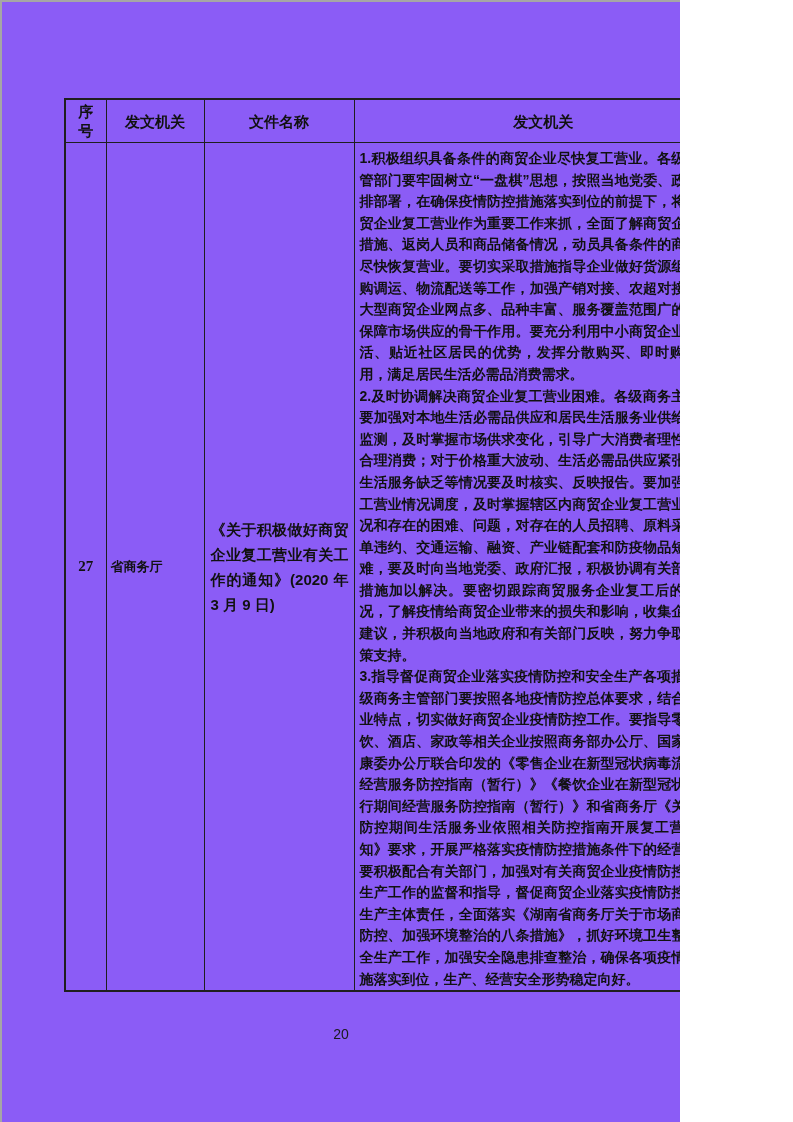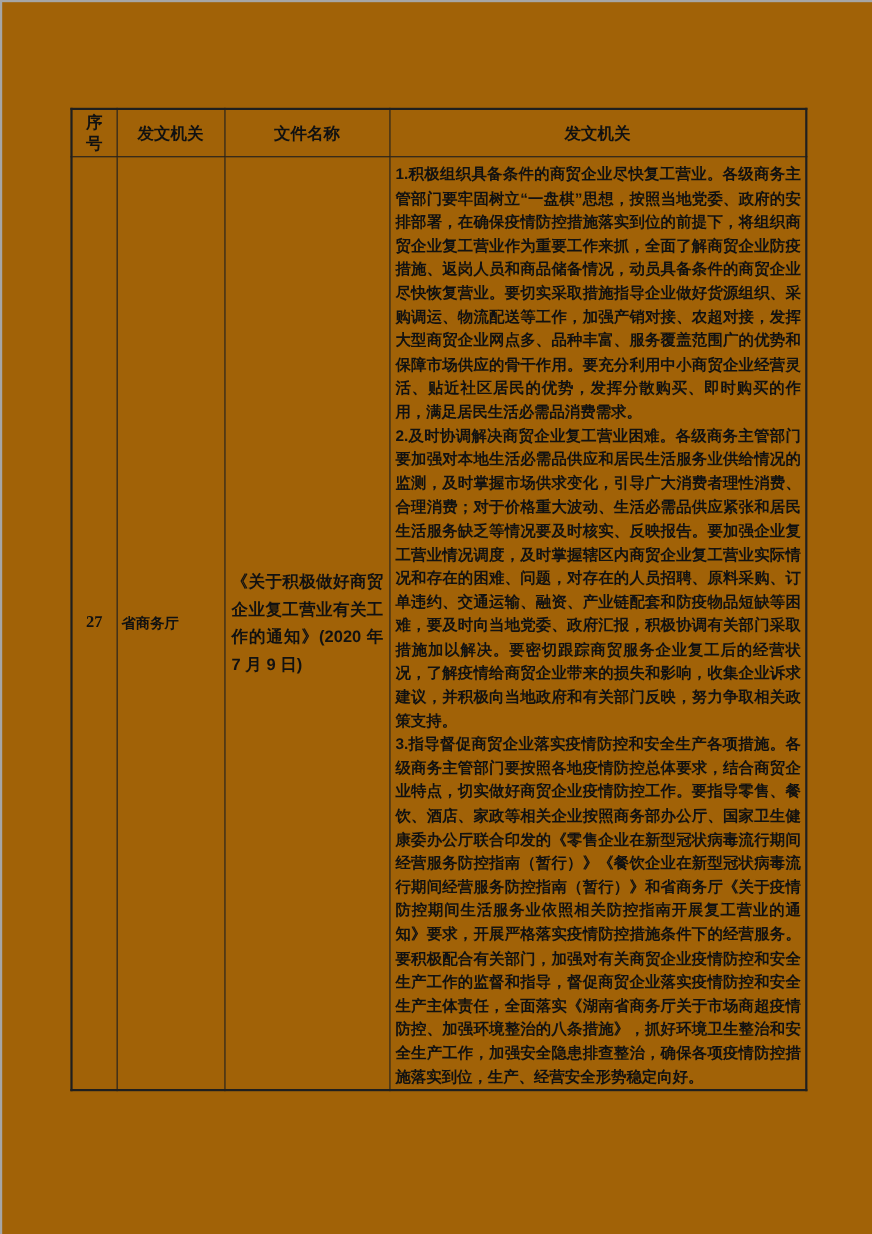--- a/index.html
+++ b/index.html
@@ -2,23 +2,23 @@
 <html><head>
 <meta charset="utf-8">
 <style>
   html, body {
     margin: 0;
     padding: 0;
     background: #ffffff;
   }
   .page {
     position: relative;
-    width: 793px;
+    width: 680px;
     height: 1122px;
-    background: #a16207;
+    background: #8b5cf6;
     box-sizing: border-box;
     border-top: 2px solid #a6a6a6;
     border-left: 2px solid #a6a6a6;
     overflow: hidden;
     font-family: "Liberation Sans", "DejaVu Sans", sans-serif;
     color: #111111;
   }
   table.doc-table {
     position: absolute;
     left: 62px;
@@ -114,24 +114,25 @@
         </th>
         <th>发文机关</th>
         <th>文件名称</th>
         <th>发文机关</th>
       </tr>
     </thead>
     <tbody>
       <tr>
         <td class="cell-serial">27</td>
         <td class="cell-agency">省商务厅</td>
-        <td class="cell-docname">《关于积极做好商贸企业复工营业有关工作的通知》(2020 年 7 月 9 日)</td>
+        <td class="cell-docname">《关于积极做好商贸企业复工营业有关工作的通知》(2020 年 3 月 9 日)</td>
         <td class="cell-content">
           <p>1.积极组织具备条件的商贸企业尽快复工营业。各级商务主管部门要牢固树立“一盘棋”思想，按照当地党委、政府的安排部署，在确保疫情防控措施落实到位的前提下，将组织商贸企业复工营业作为重要工作来抓，全面了解商贸企业防疫措施、返岗人员和商品储备情况，动员具备条件的商贸企业尽快恢复营业。要切实采取措施指导企业做好货源组织、采购调运、物流配送等工作，加强产销对接、农超对接，发挥大型商贸企业网点多、品种丰富、服务覆盖范围广的优势和保障市场供应的骨干作用。要充分利用中小商贸企业经营灵活、贴近社区居民的优势，发挥分散购买、即时购买的作用，满足居民生活必需品消费需求。</p>
           <p>2.及时协调解决商贸企业复工营业困难。各级商务主管部门要加强对本地生活必需品供应和居民生活服务业供给情况的监测，及时掌握市场供求变化，引导广大消费者理性消费、合理消费；对于价格重大波动、生活必需品供应紧张和居民生活服务缺乏等情况要及时核实、反映报告。要加强企业复工营业情况调度，及时掌握辖区内商贸企业复工营业实际情况和存在的困难、问题，对存在的人员招聘、原料采购、订单违约、交通运输、融资、产业链配套和防疫物品短缺等困难，要及时向当地党委、政府汇报，积极协调有关部门采取措施加以解决。要密切跟踪商贸服务企业复工后的经营状况，了解疫情给商贸企业带来的损失和影响，收集企业诉求建议，并积极向当地政府和有关部门反映，努力争取相关政策支持。</p>
           <p>3.指导督促商贸企业落实疫情防控和安全生产各项措施。各级商务主管部门要按照各地疫情防控总体要求，结合商贸企业特点，切实做好商贸企业疫情防控工作。要指导零售、餐饮、酒店、家政等相关企业按照商务部办公厅、国家卫生健康委办公厅联合印发的《零售企业在新型冠状病毒流行期间经营服务防控指南（暂行）》《餐饮企业在新型冠状病毒流行期间经营服务防控指南（暂行）》和省商务厅《关于疫情防控期间生活服务业依照相关防控指南开展复工营业的通知》要求，开展严格落实疫情防控措施条件下的经营服务。要积极配合有关部门，加强对有关商贸企业疫情防控和安全生产工作的监督和指导，督促商贸企业落实疫情防控和安全生产主体责任，全面落实《湖南省商务厅关于市场商超疫情防控、加强环境整治的八条措施》，抓好环境卫生整治和安全生产工作，加强安全隐患排查整治，确保各项疫情防控措施落实到位，生产、经营安全形势稳定向好。</p>
         </td>
       </tr>
     </tbody>
   </table>
 
+  <div class="page-number">20</div>
 
 </div>
 
 </body></html>

